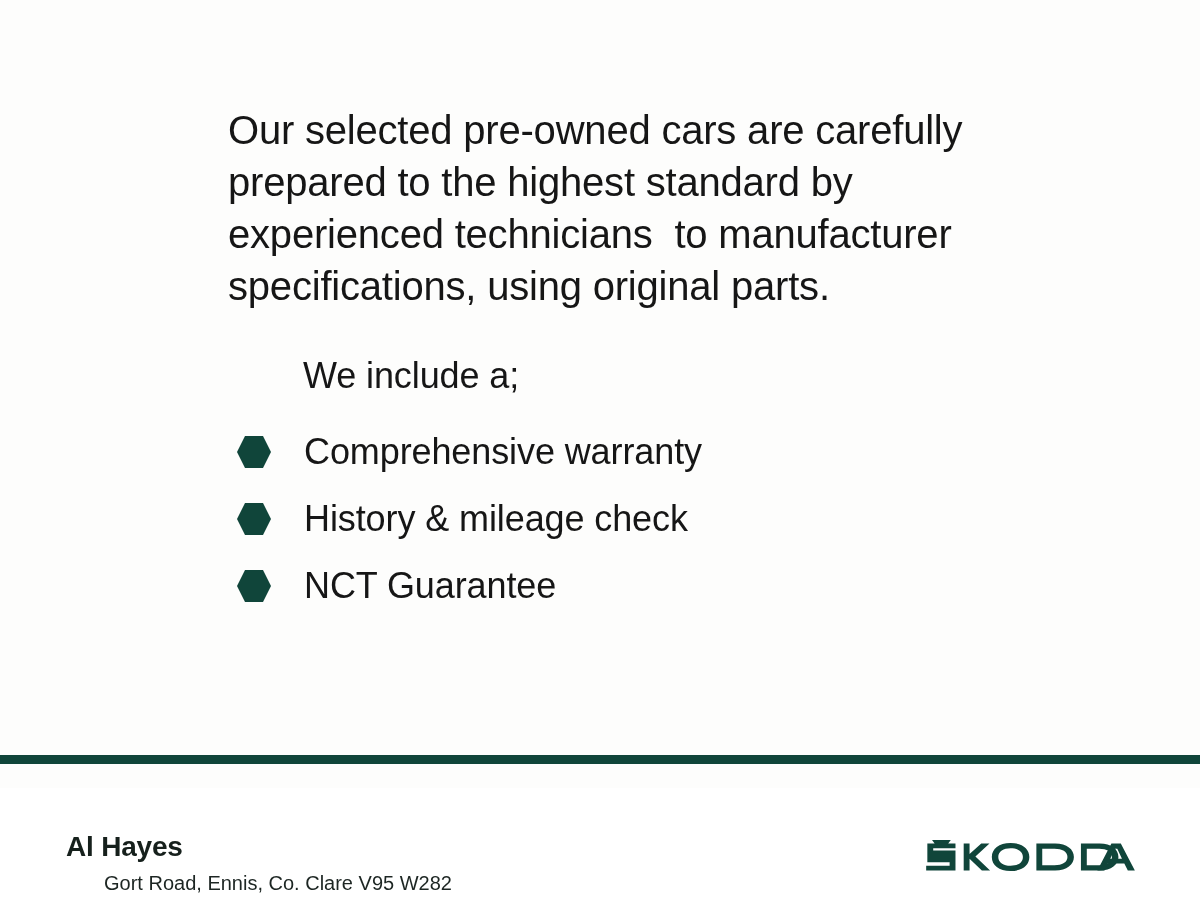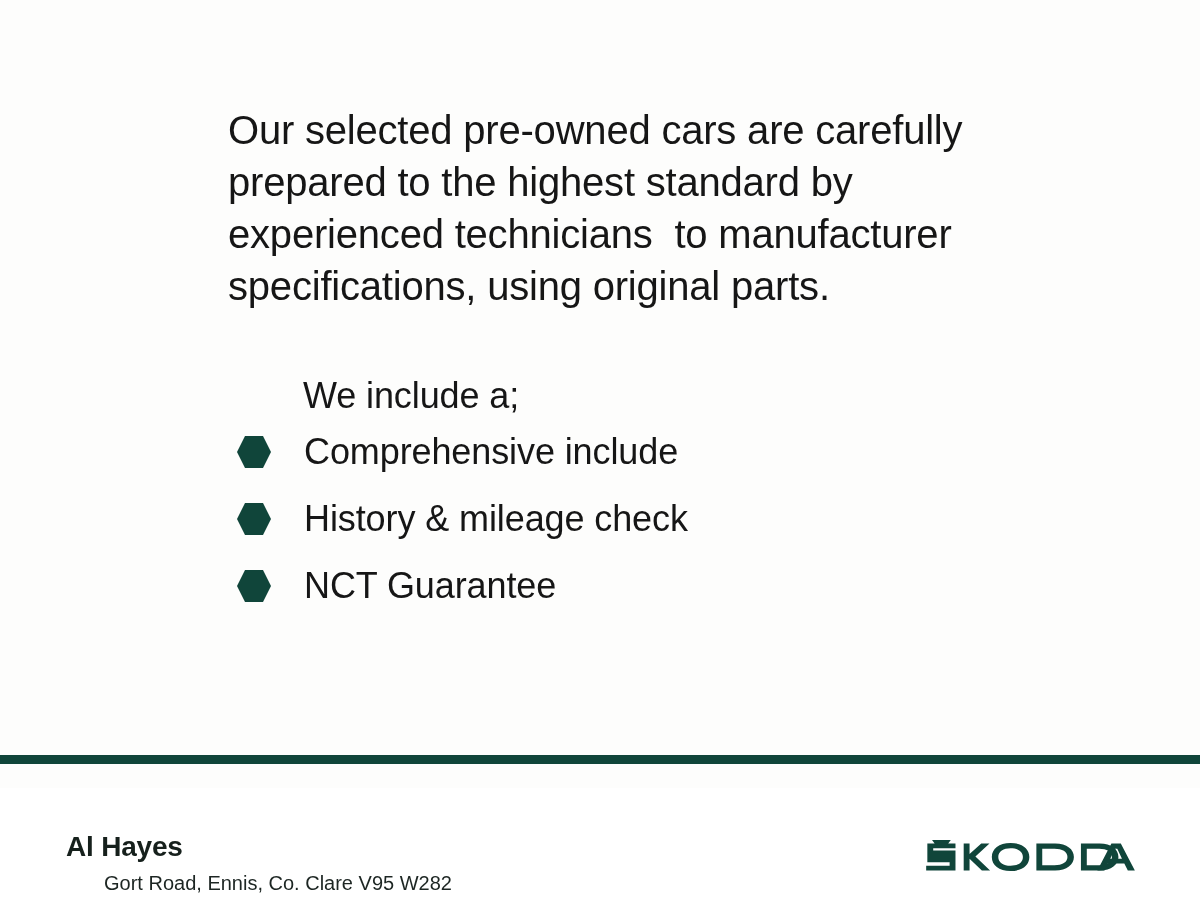--- a/index.html
+++ b/index.html
@@ -48,21 +48,20 @@
 
   .include-label {
     position: absolute;
     left: 303px;
     top: 353px;
     font-size: 36px;
     line-height: 46px;
     font-weight: 400;
     letter-spacing: -0.1px;
     color: #161616;
-    margin-top: 20px;
   }
 
   .bullet-list {
     position: absolute;
     left: 236px;
     top: 418px;
     margin: 0;
     padding: 0;
     list-style: none;
   }
@@ -148,21 +147,21 @@
     <div class="headline">Our selected pre-owned cars are carefully prepared to the highest standard by experienced technicians  to manufacturer specifications, using original parts.</div>
 
     <div class="include-label">We include a;</div>
 
     <ul class="bullet-list">
 
       <li class="bullet-row">
         <svg class="hex-icon" viewBox="0 0 36 34">
           <polygon points="9,1 27,1 35,17 27,33 9,33 1,17" fill="#10453a"></polygon>
         </svg>
-        <span class="bullet-text">Comprehensive include</span>
+        <span class="bullet-text">Comprehensive warranty</span>
       </li>
 
 
       <li class="bullet-row">
         <svg class="hex-icon" viewBox="0 0 36 34">
           <polygon points="9,1 27,1 35,17 27,33 9,33 1,17" fill="#10453a"></polygon>
         </svg>
         <span class="bullet-text">History &amp; mileage check</span>
       </li>
 

